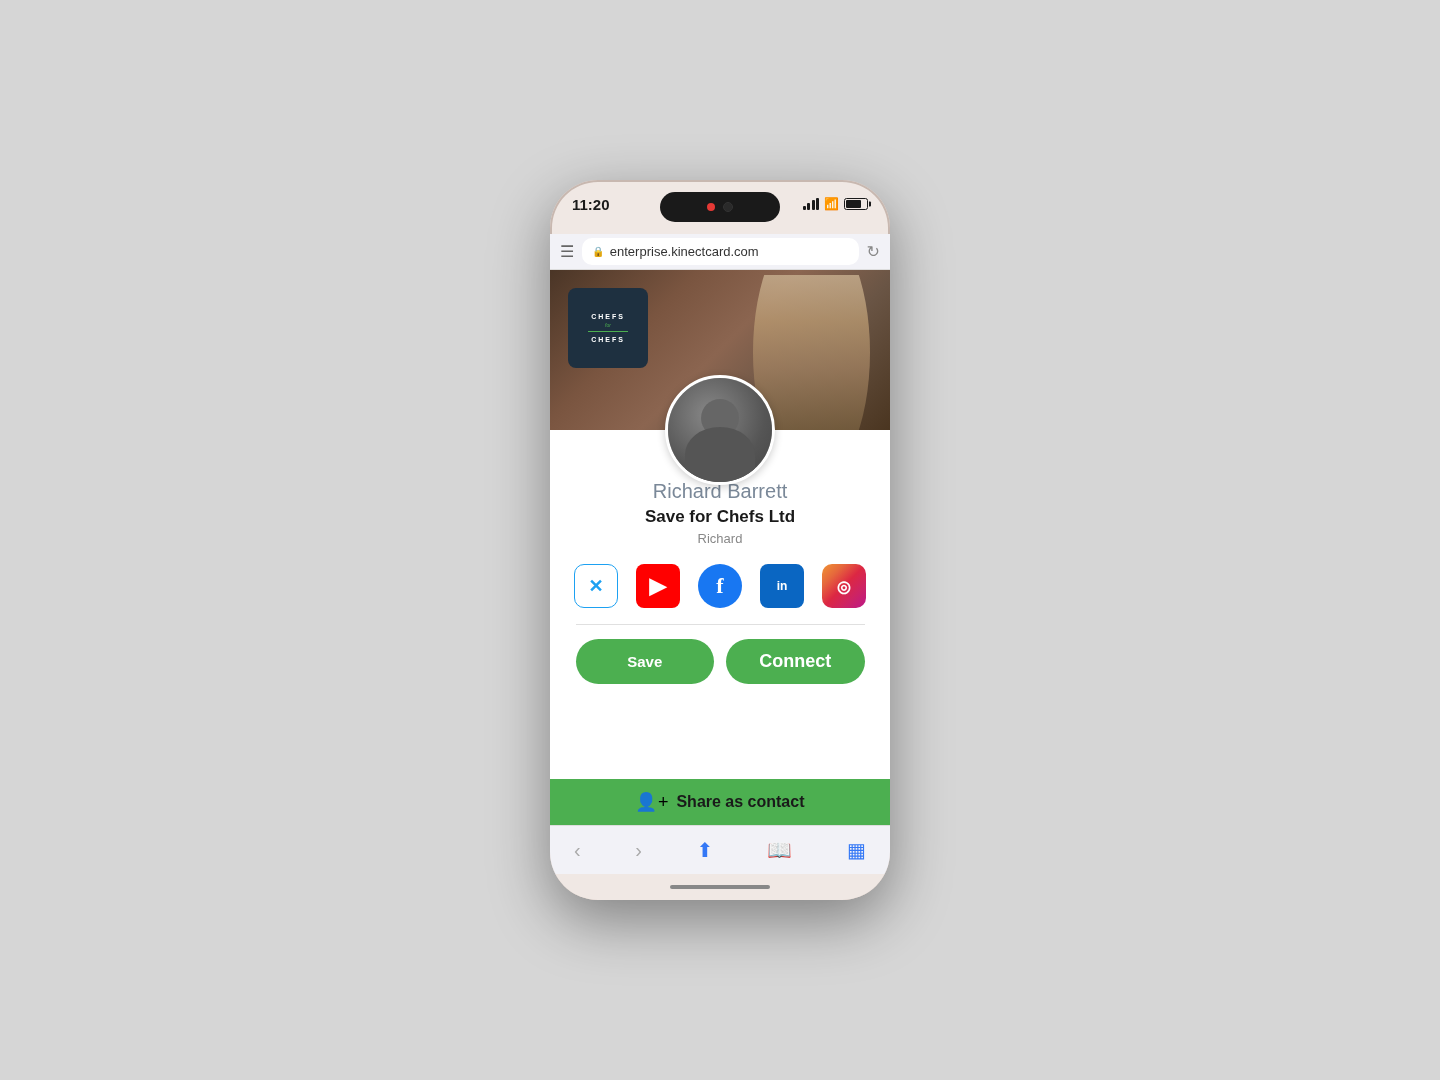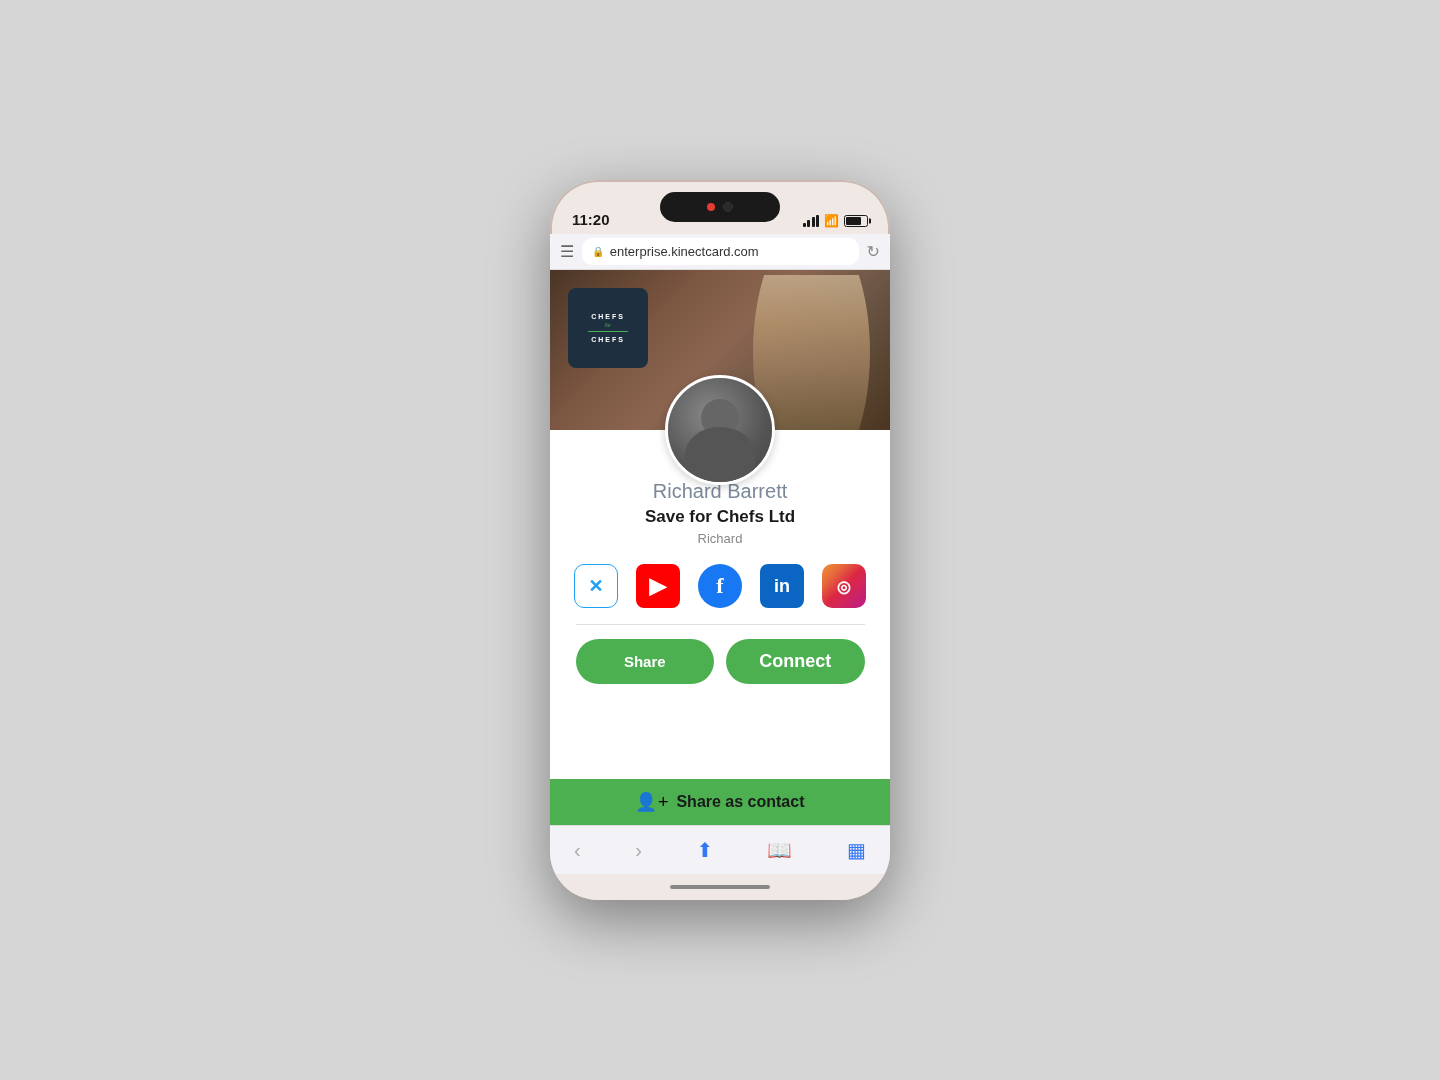--- a/index.html
+++ b/index.html
@@ -55,21 +55,21 @@
       width: 8px;
       height: 8px;
       background: #e53935;
       border-radius: 50%;
     }
 
     
     .status-bar {
       height: 54px;
       display: flex;
-      align-items: flex-end;
+      align-items: center;
       justify-content: space-between;
       padding: 0 22px 6px;
       background: transparent;
       flex-shrink: 0;
       position: relative;
       z-index: 10;
     }
 
     .status-time {
       font-size: 15px;
@@ -566,31 +566,31 @@
         <div class="social-btn social-x">
           <span>✕</span>
         </div>
         <div class="social-btn social-youtube">
           <span>▶</span>
         </div>
         <div class="social-btn social-facebook">
           <span style="font-family:Georgia,serif;font-size:22px;font-weight:bold;">f</span>
         </div>
         <div class="social-btn social-linkedin">
-          <span style="font-size:18px;font-weight:bold;">in</span>
+          <span style="font-size:12px;font-weight:bold;">in</span>
         </div>
         <div class="social-btn social-instagram">
           <span style="font-size:16px;">◎</span>
         </div>
       </div>
 
       <div class="divider-line"></div>
 
       <div class="action-buttons">
-        <button class="btn-share">Share</button>
+        <button class="btn-share">Save</button>
         <button class="btn-connect">Connect</button>
       </div>
 
     </div>
 
     <div class="save-contact-bar">
       <span style="font-size:18px;">👤+</span>
       <span class="save-contact-text">Share as contact</span>
     </div>
 

